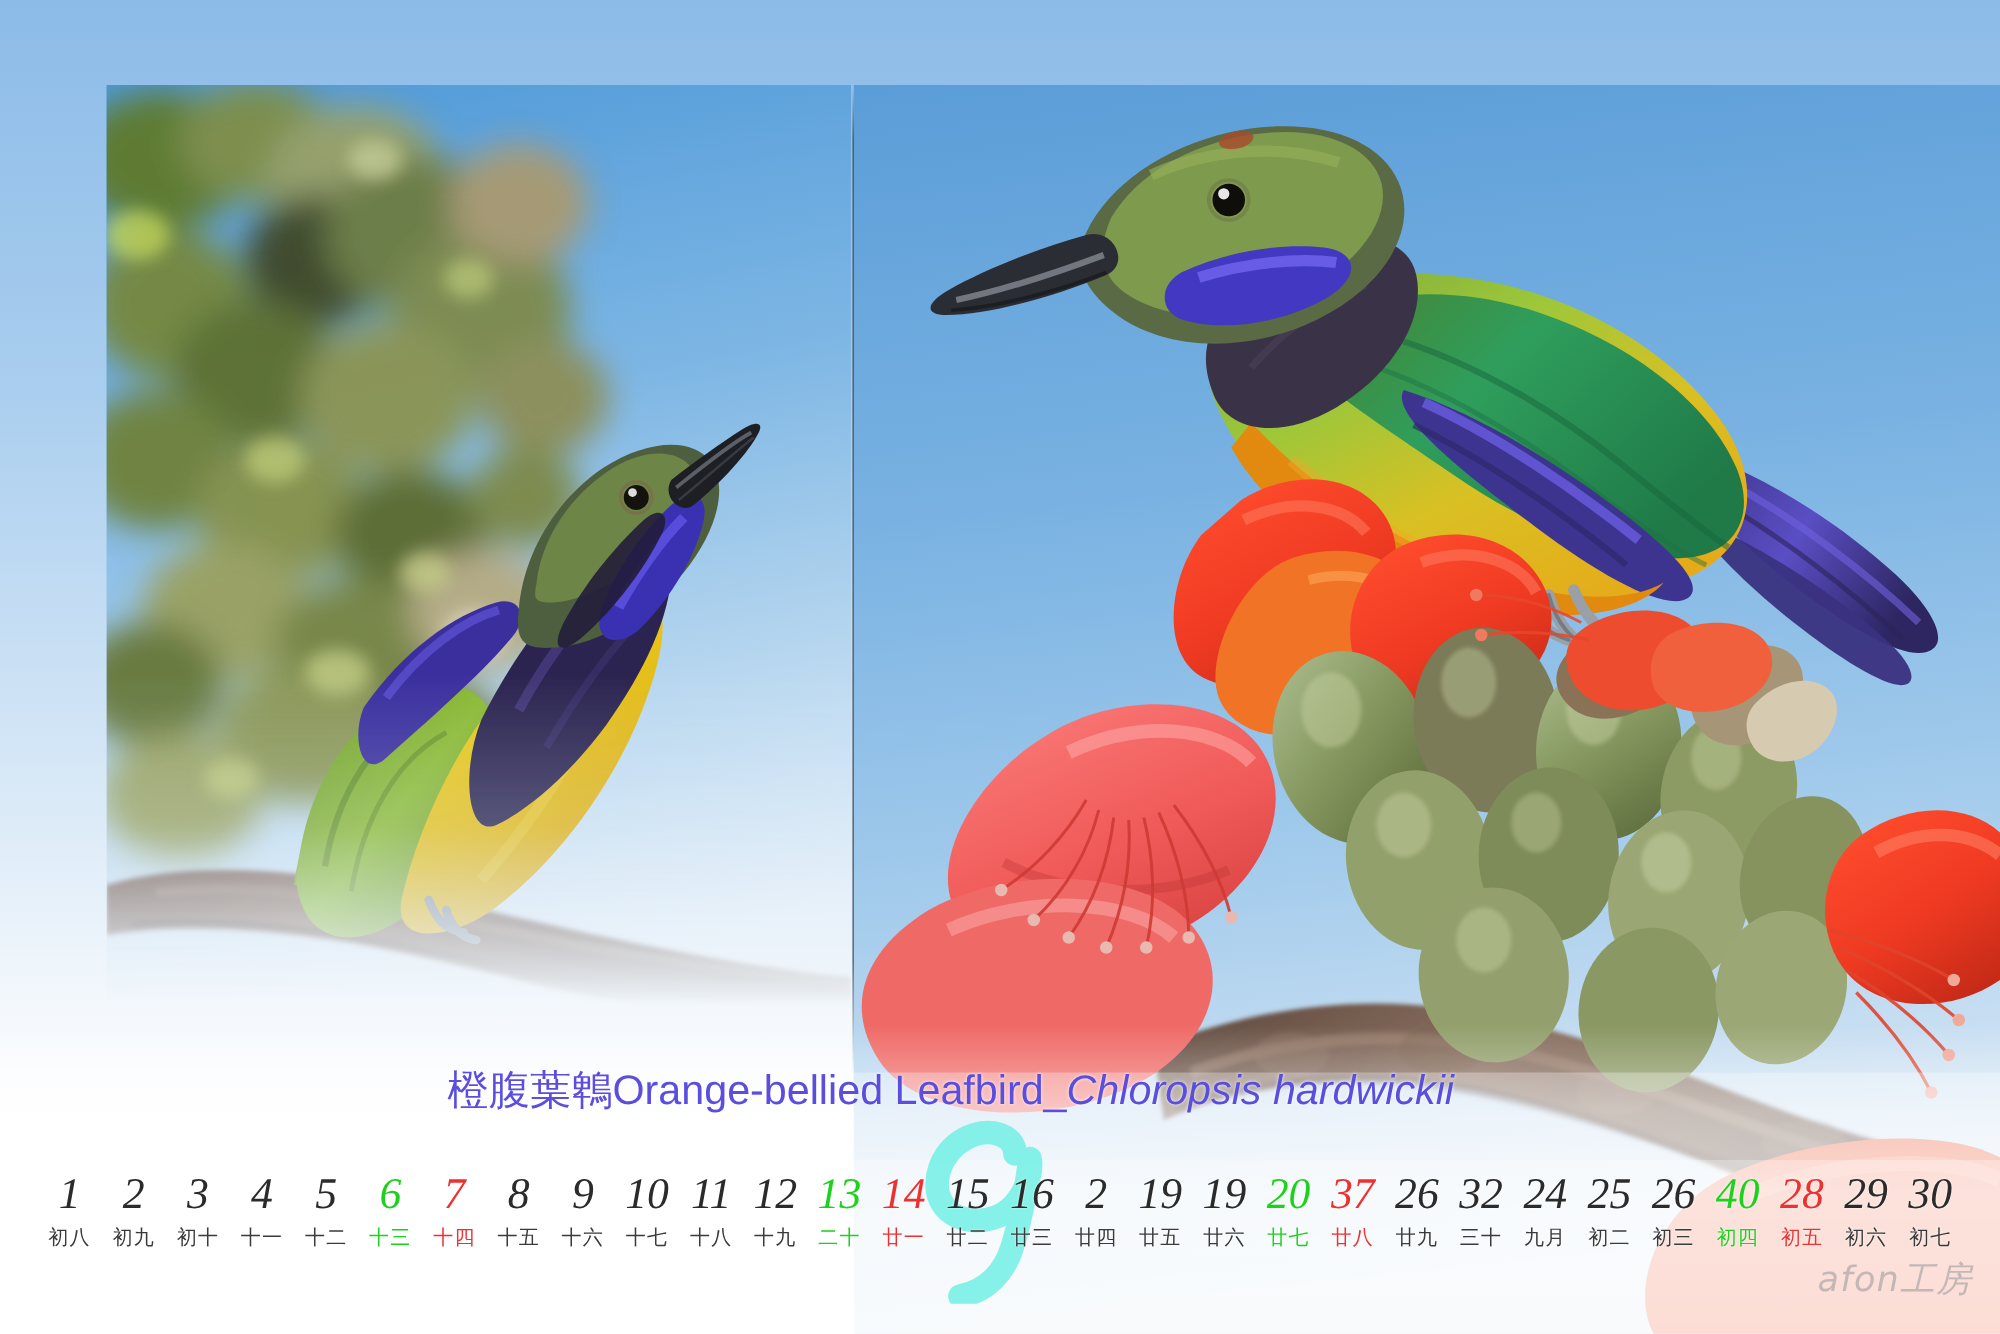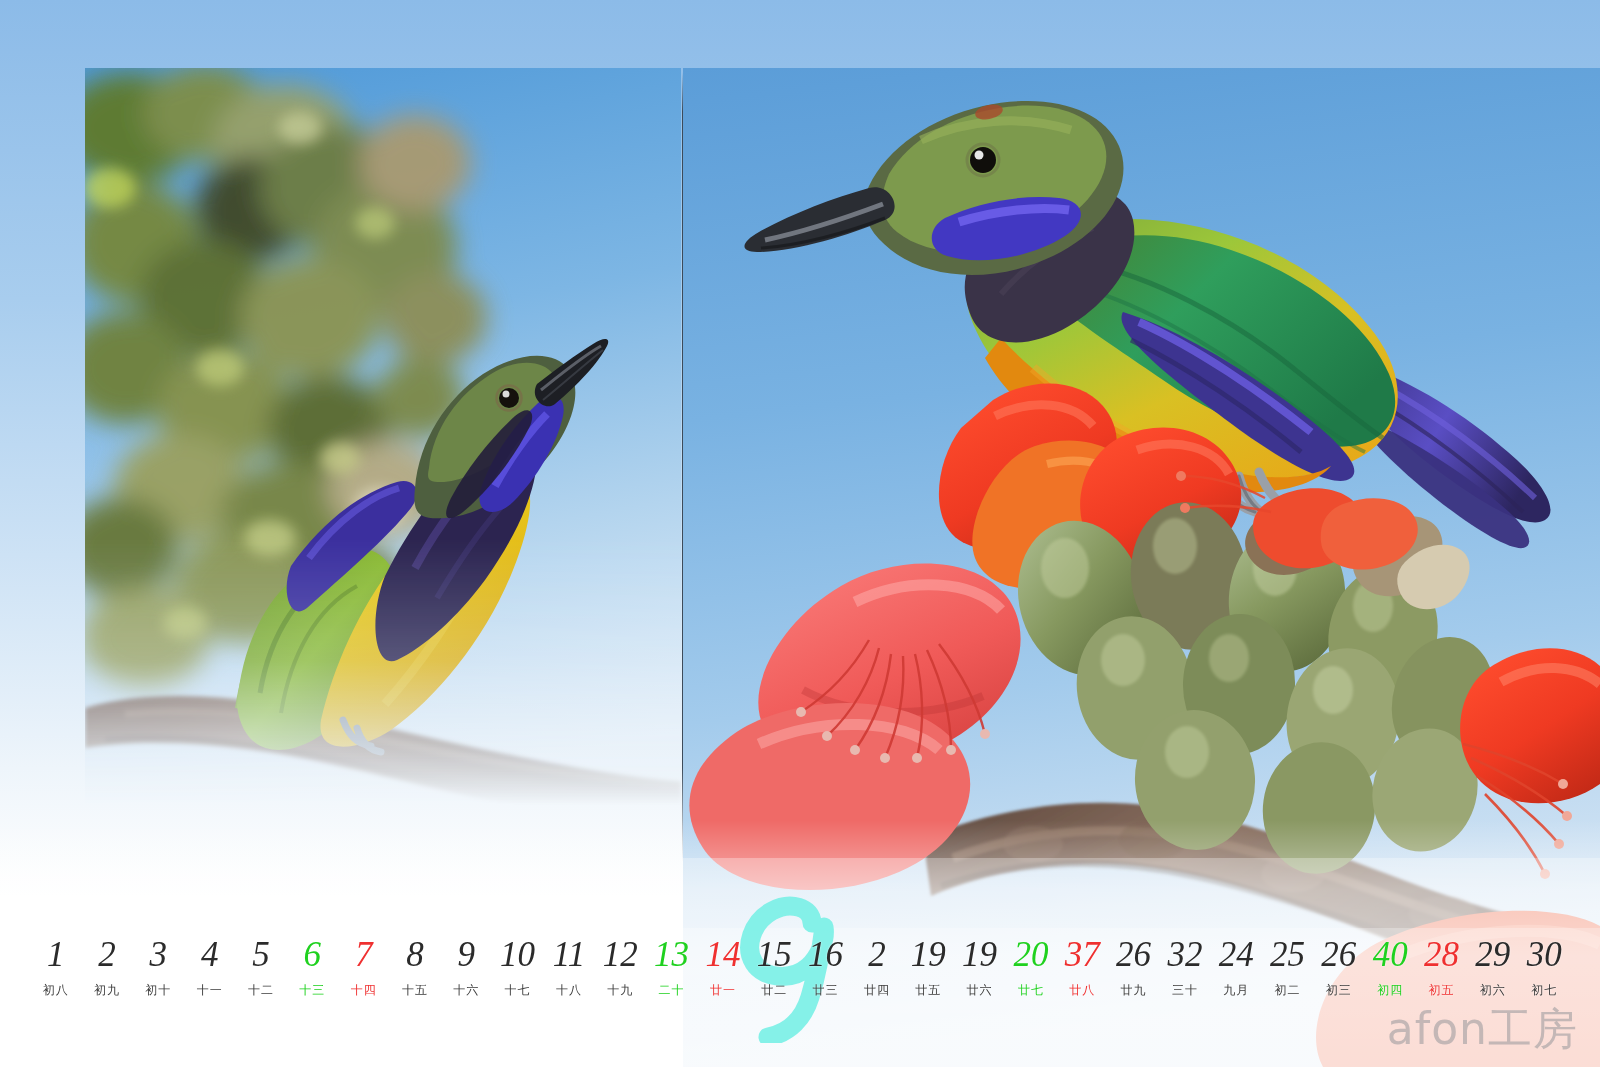--- a/index.html
+++ b/index.html
@@ -60,32 +60,33 @@
   .daycell{
     flex:1 1 0;text-align:center;
   }
   .daynum{
     font-family:"Liberation Serif", serif;
     font-style:italic;font-size:35px;line-height:46px;color:#2b2b2b;
     text-shadow:0 0 2px rgba(255,255,255,.8);
   }
   .lunar{
     font-family:"DejaVu Sans", sans-serif;
-    font-size:12px;line-height:24px;color:#3a3a3a;letter-spacing:1px;
+    font-size:16px;line-height:24px;color:#3a3a3a;letter-spacing:1px;
     text-shadow:0 0 2px rgba(255,255,255,.8);
   }
   .sat .daynum,.sat .lunar{color:#1fd11f;}
   .sun .daynum,.sun .lunar{color:#ef3030;}
 
   
   #studio-watermark{
-    position:absolute;right:22px;bottom:8px;
-    font-size:44px;letter-spacing:1px;color:rgba(120,128,136,.42);
+    position:absolute;right:22px;bottom:24px;
+    font-size:28px;letter-spacing:1px;color:rgba(120,128,136,.42);
     font-family:"DejaVu Sans", sans-serif;
     user-select:none;
+    font-style:italic;
   }
 </style>
 </head>
 <body>
 
 <div id="page">
 
   <div class="photo" id="photo-left">
     <svg width="596" height="760" viewBox="0 0 596 760">
       <defs>
@@ -457,20 +458,23 @@
 
       <rect x="0" y="790" width="917" height="209" fill="#ffffff" opacity="0.30"></rect>
       <rect x="0" y="860" width="917" height="139" fill="#ffffff" opacity="0.28"></rect>
     </svg>
   </div>
 
   <div style="position:absolute;left:0;top:820px;width:1600px;height:247px;
               background:linear-gradient(to bottom, rgba(255,255,255,0) 0%, rgba(255,255,255,.45) 28%, rgba(255,255,255,.62) 55%, rgba(255,255,255,.55) 100%);
               pointer-events:none;"></div>
 
+  <div id="caption">
+    <span>橙腹葉鵯</span><span>Orange-bellied Leafbird</span><span>_</span><span class="sci">Chloropsis hardwickii</span>
+  </div>
 
   <div id="month-watermark">
     <svg width="150" height="150" viewBox="0 0 150 150">
       <path d="M96,30 C96,14 74,8 56,18 C36,29 28,54 38,70 C48,86 76,88 92,74
                C104,63 110,46 108,34 C106,50 102,78 94,104 C88,124 74,140 52,144" fill="none" stroke="#7bf0e6" stroke-width="19" stroke-linecap="round" stroke-linejoin="round" opacity="0.92"></path>
     </svg>
   </div>
 
   <div id="calendar">
       <div class="daycell ">

